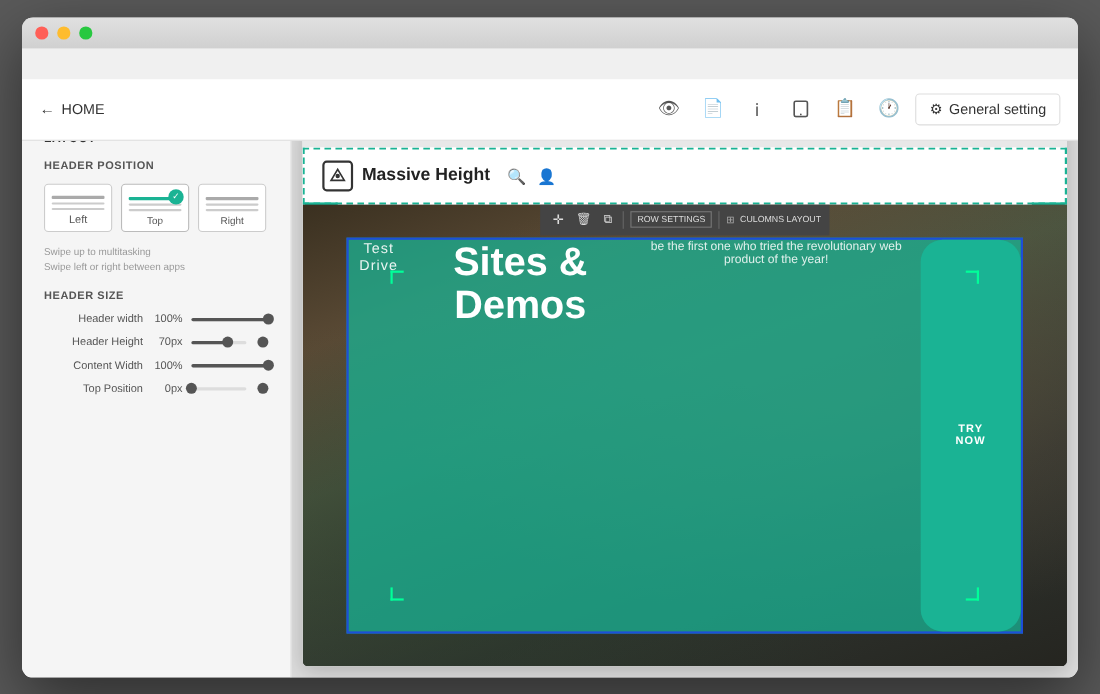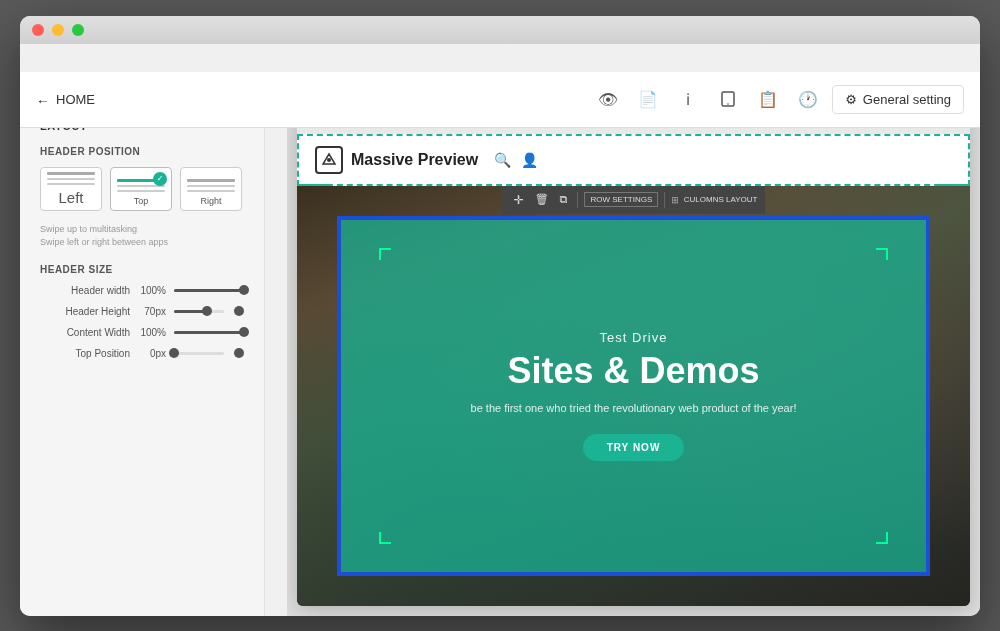--- a/index.html
+++ b/index.html
@@ -87,21 +87,20 @@
       font-weight: 600;
       color: #333;
     }
 
     
     .main-content {
       display: flex;
       flex: 1;
       margin-top: 56px;
       overflow: hidden;
-      gap: 22px;
     }
 
     
     .sidebar {
       width: 245px;
       background: #f5f5f5;
       border-right: 1px solid #e0e0e0;
       padding: 20px 20px;
       flex-shrink: 0;
       overflow-y: auto;
@@ -335,24 +334,23 @@
         radial-gradient(ellipse at 20% 80%, rgba(40,60,40,0.5) 0%, transparent 50%),
         linear-gradient(160deg, #3a3020 0%, #5a4a35 20%, #4a5540 40%, #303530 70%, #252520 100%);
     }
     .hero-overlay-box {
       position: absolute;
       top: 30px;
       left: 40px;
       right: 40px;
       bottom: 30px;
       background: rgba(26, 179, 148, 0.75);
-      border: 4px solid #1d4ed8;
-      display: flex;
-      flex-direction: column;
-      align-items: center;
+      border: 2px solid #1d4ed8;
+      display: flex;
+      flex-direction: row;
       justify-content: center;
       text-align: center;
     }
     .hero-subtitle {
       font-size: 13px;
       color: rgba(255,255,255,0.9);
       margin-bottom: 6px;
       letter-spacing: 1px;
     }
     .hero-title {
@@ -462,21 +460,21 @@
         <div class="sidebar-section-title">LAYOUT</div>
 
         <div class="sidebar-subsection-title">HEADER POSITION</div>
         <div class="header-pos-group">
           <button class="header-pos-btn">
             <div class="pos-lines">
               <div class="pos-line-top" style="height:3px;background:#aaa;border-radius:1px;"></div>
               <div class="pos-line"></div>
               <div class="pos-line"></div>
             </div>
-            <span style="font-size:15px;color:#555;">Left</span>
+            <span style="font-size:10px;color:#555;">Left</span>
           </button>
           <button class="header-pos-btn active">
             <div class="pos-lines" style="width:80%;">
               <div style="height:3px;background:#1ab394;border-radius:1px;"></div>
               <div class="pos-line"></div>
               <div class="pos-line"></div>
             </div>
             <span style="font-size:9px;color:#555;">Top</span>
             <div class="check-badge">✓</div>
           </button>
@@ -548,21 +546,21 @@
           <div class="browser-body">
 
             <div class="site-header">
               <div class="site-logo">
                 <div class="site-logo-icon">
                   <svg width="16" height="16" viewBox="0 0 16 16">
                     <polygon points="8,2 14,12 2,12" fill="none" stroke="#333" stroke-width="1.5"></polygon>
                     <circle cx="8" cy="8" r="2" fill="#333"></circle>
                   </svg>
                 </div>
-                <span class="site-logo-text">Massive Preview</span>
+                <span class="site-logo-text">Massive Height</span>
               </div>
               <div class="site-header-actions">
                 <span style="font-size:14px;cursor:pointer;">🔍</span>
                 <span style="font-size:14px;cursor:pointer;">👤</span>
               </div>
 
               <div style="position:absolute;bottom:-14px;left:0;display:flex;gap:0;">
                 <button class="green-handle-btn" style="background:#1ab394;border:none;color:white;padding:2px 5px;font-size:9px;cursor:pointer;">☚ ↔</button>
               </div>
               <div style="position:absolute;bottom:-14px;right:0;display:flex;gap:0;">

